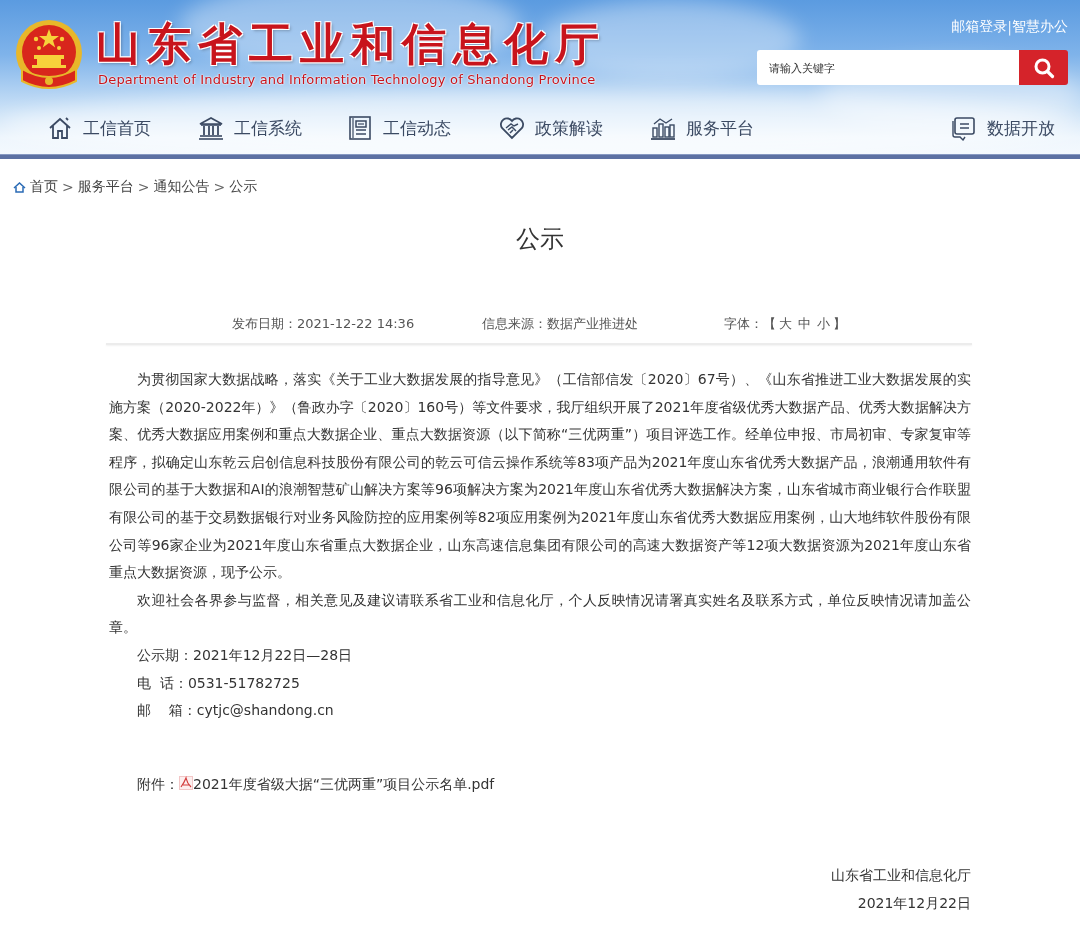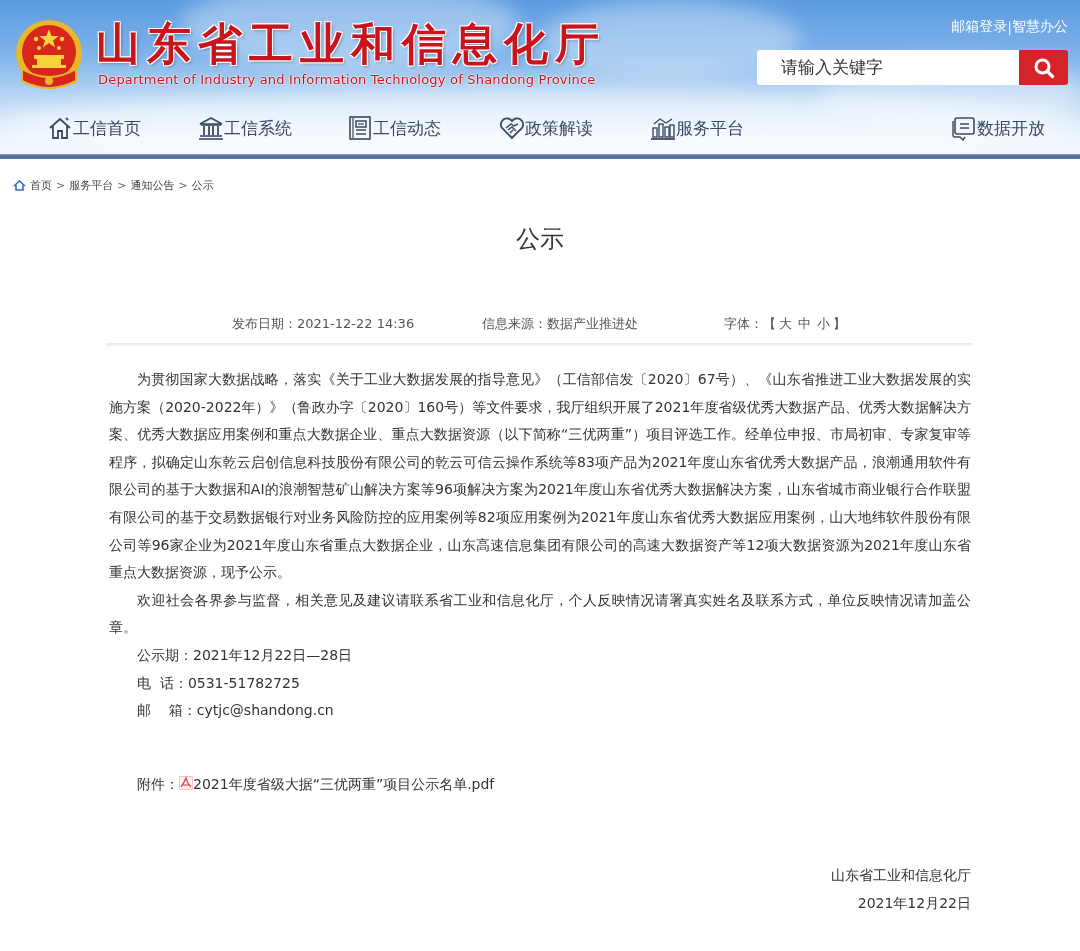--- a/index.html
+++ b/index.html
@@ -22,37 +22,37 @@
   }
   .site-subtitle {
     position: absolute; left: 98px; top: 72px; font-size: 13px; color: #c8141c;
     text-shadow: 0 0 2px #fff, 0 0 2px #fff; white-space: nowrap; letter-spacing: 0.2px;
   }
   .toplinks { position: absolute; right: 12px; top: 18px; font-size: 14px; color: #ffffff; display: flex; gap: 0; align-items: center; }
   .toplinks .sep { color: #e8f1fb; }
   .search-box {
     position: absolute; left: 757px; top: 50px; width: 262px; height: 35px;
     background: #ffffff; border-radius: 3px 0 0 3px; border: none;
-    font-size: 17px; padding-left: 24px; color: #333;
+    font-size: 11px; padding-left: 12px; color: #333;
     font-family: Liberation Serif, serif;
   }
   .search-box::placeholder { color: #333; }
   .search-btn {
     position: absolute; left: 1019px; top: 50px; width: 49px; height: 35px;
     background: #d5232a; border-radius: 0 3px 3px 0; display: flex; align-items: center; justify-content: center; cursor: pointer;
   }
 
   
   .nav { position: absolute; left: 0; top: 108px; width: 1080px; height: 40px; }
-  .nav-item { position: absolute; top: 0; height: 40px; display: flex; align-items: center; gap: 0; font-size: 17px; color: #3b4a63; cursor: pointer; white-space: nowrap; }
+  .nav-item { position: absolute; top: 0; height: 40px; display: flex; align-items: center; gap: 10px; font-size: 17px; color: #3b4a63; cursor: pointer; white-space: nowrap; }
   .nav-item svg { flex: none; }
   .nav-bar { position: absolute; left: 0; top: 154px; width: 1080px; height: 5px; background: #5d71a3; border-top: 1px solid #8799c2; }
 
   
-  .breadcrumb { position: absolute; left: 13px; top: 178px; font-size: 11px; color: #444; display: flex; align-items: center; gap: 4px; }
+  .breadcrumb { position: absolute; left: 13px; top: 178px; font-size: 14px; color: #444; display: flex; align-items: center; gap: 4px; }
   .breadcrumb a { color: #444; text-decoration: none; }
   .breadcrumb .sep { color: #666; }
 
   
   .title {
     position: absolute; left: 100px; top: 222px; width: 880px; text-align: center;
     font-size: 24px; line-height: 35px; color: #333; font-weight: normal;
   }
   .meta { position: absolute; left: 110px; top: 313px; width: 860px; height: 24px; font-size: 13px; color: #555; }
   .meta span { position: absolute; top: 2px; white-space: nowrap; }

